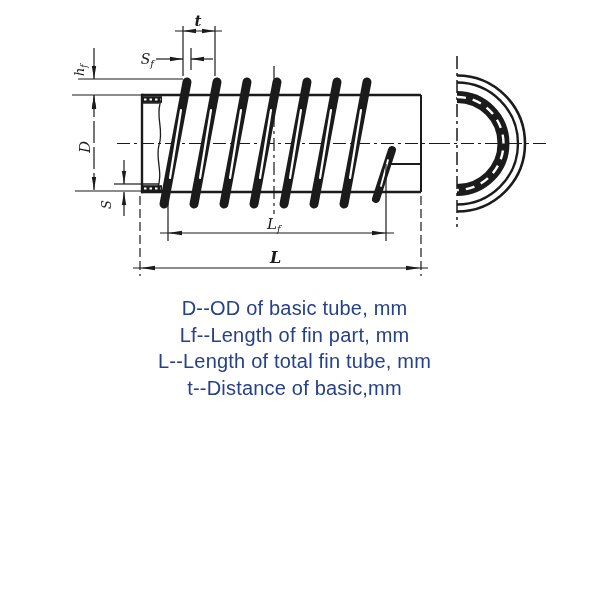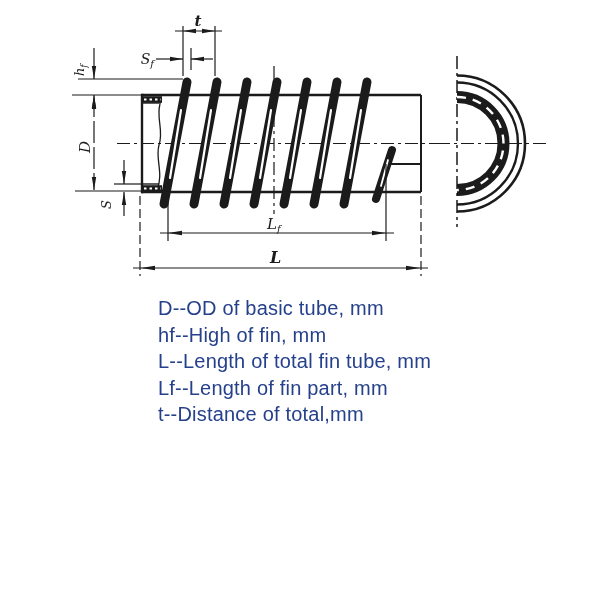--- a/index.html
+++ b/index.html
@@ -1,20 +1,20 @@
 <!DOCTYPE html>
 <html><head>
 <meta charset="utf-8">
 <style>
   html,body{margin:0;padding:0;background:#ffffff;}
   #stage{position:relative;width:600px;height:600px;background:#ffffff;overflow:hidden;
          font-family:"Liberation Sans",sans-serif;}
   #drawing{position:absolute;left:0;top:0;}
   #legend{position:absolute;left:158px;top:295px;color:#26418c;
-          font-size:20px;line-height:26.6px;letter-spacing:0.2px;}
+          font-size:20px;line-height:26.6px;letter-spacing:0.2px;text-align:center;}
   .dimtext{font-family:"DejaVu Serif","Liberation Serif",serif;font-style:italic;fill:#1b1b1b;}
 </style>
 </head>
 <body>
 
 <div id="stage" style="background: rgb(255, 255, 255);">
 
 <svg id="drawing" width="600" height="600" viewBox="0 0 600 600" stroke-linecap="butt" fill="none">
 
   <g stroke="#1b1b1b" stroke-width="1.2" stroke-dasharray="13 4 3 4">
@@ -147,19 +147,18 @@
     <line x1="421" y1="196" x2="421" y2="276" stroke-dasharray="9 4"></line>
     <line x1="133" y1="268" x2="428" y2="268"></line>
     <polygon fill="#1b1b1b" stroke="none" points="141,268 155,265.8 155,270.2"></polygon>
     <polygon fill="#1b1b1b" stroke="none" points="420,268 406,265.8 406,270.2"></polygon>
   </g>
   <text class="dimtext" x="270" y="263" font-size="16" font-weight="600">L</text>
 </svg>
 
   <div id="legend" style="color: rgb(38, 65, 140);">
     <div>D--OD of basic tube, mm</div>
-    <div>hf--High of fin, mm</div>
+    <div>Lf--Length of fin part, mm</div>
     <div>L--Length of total fin tube, mm</div>
-    <div>Lf--Length of fin part, mm</div>
-    <div>t--Distance of total,mm</div>
+    <div>t--Distance of basic,mm</div>
   </div>
 
 </div>
 
 </body></html>

